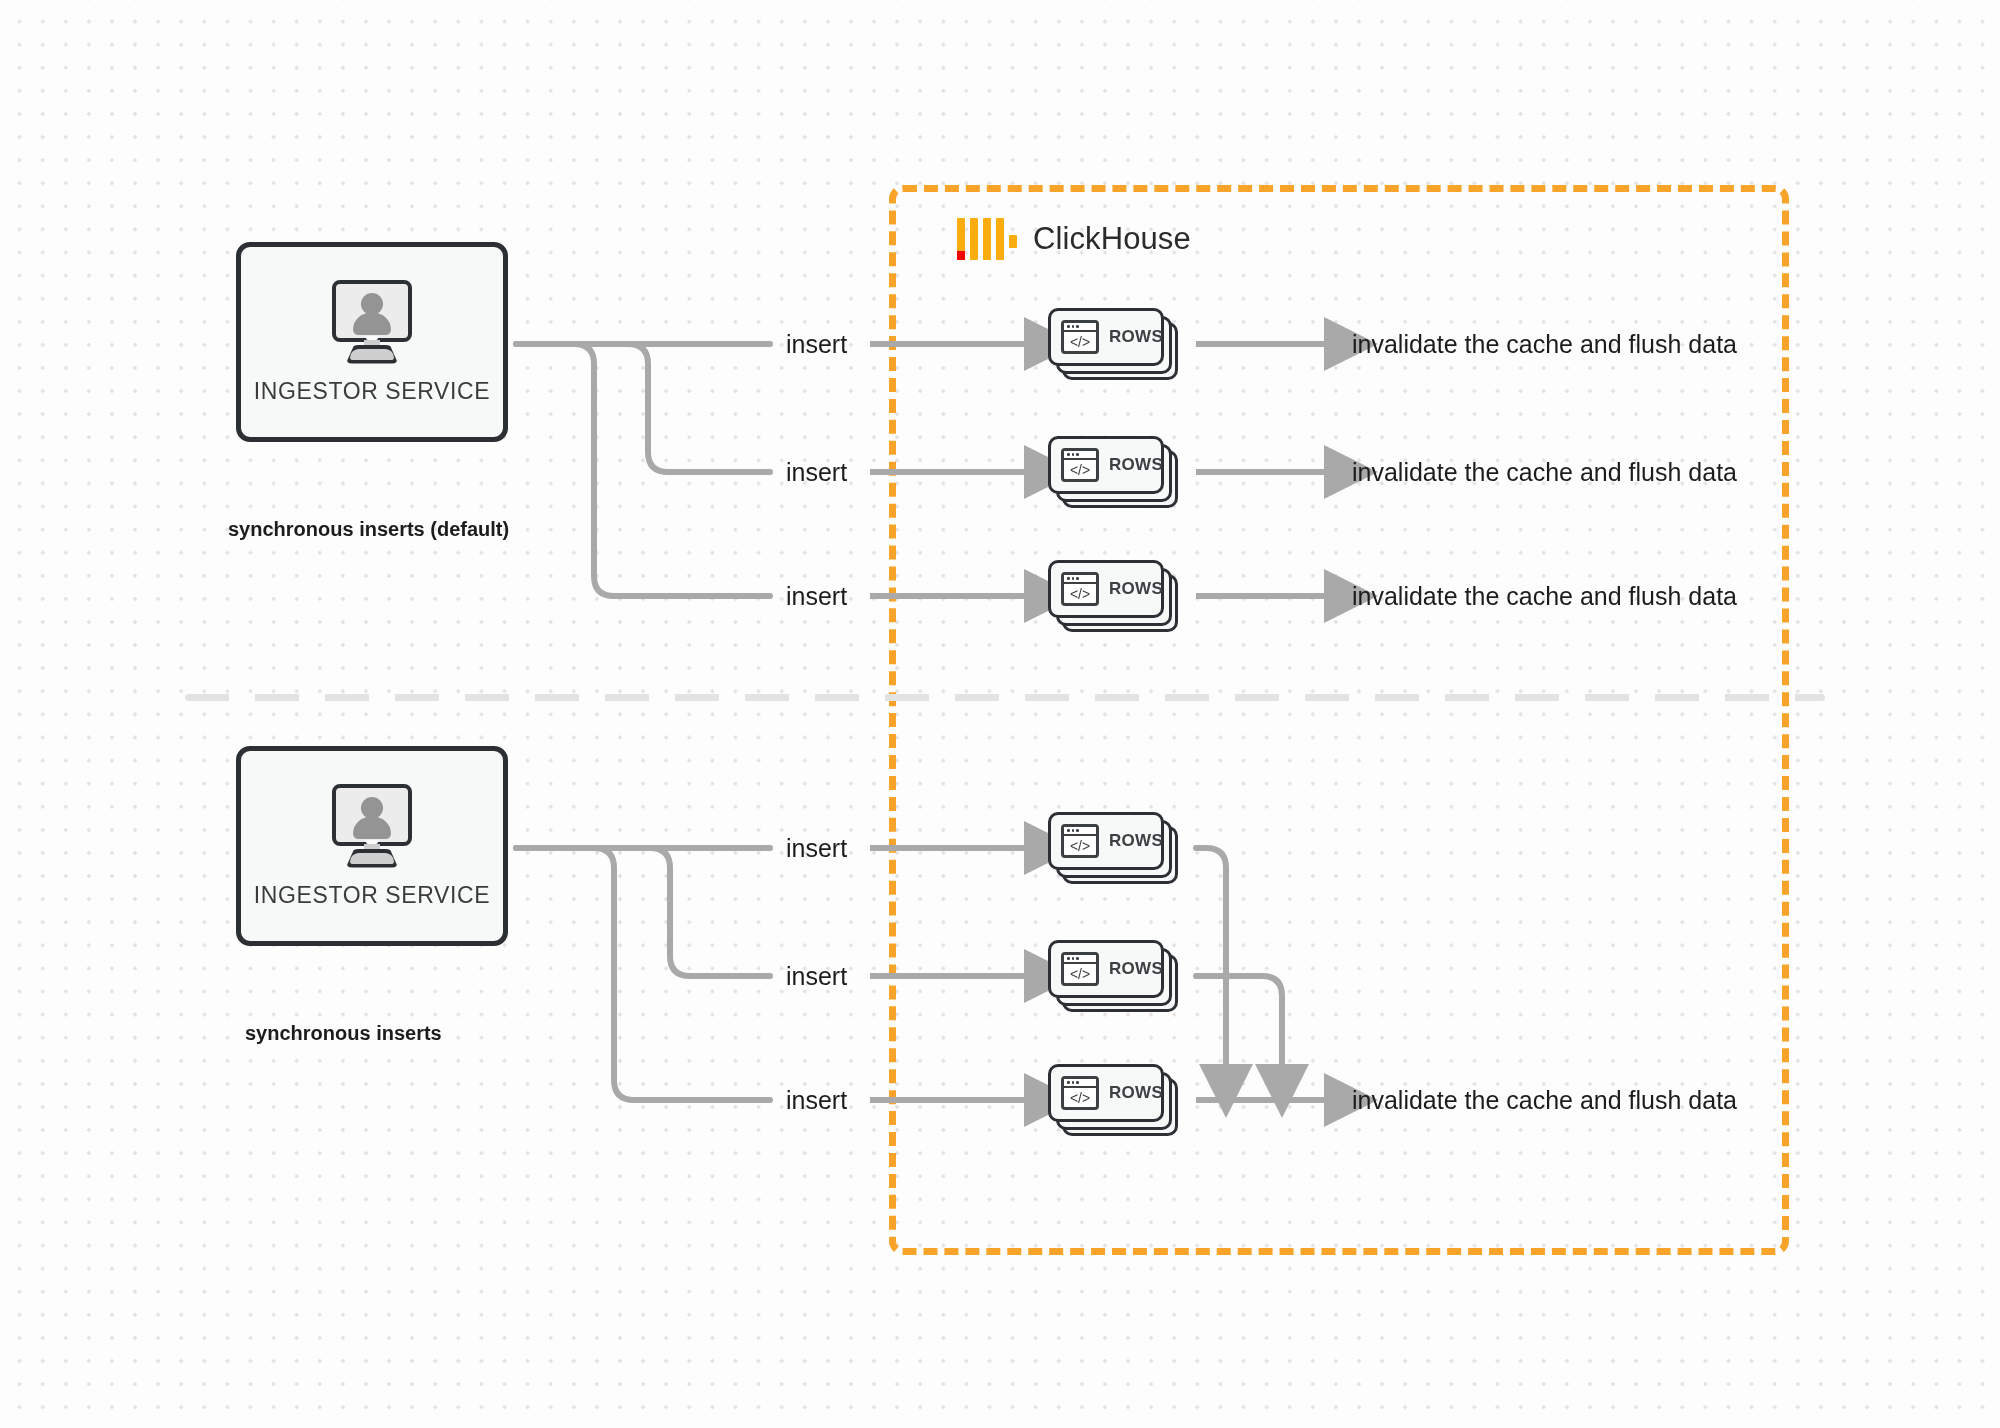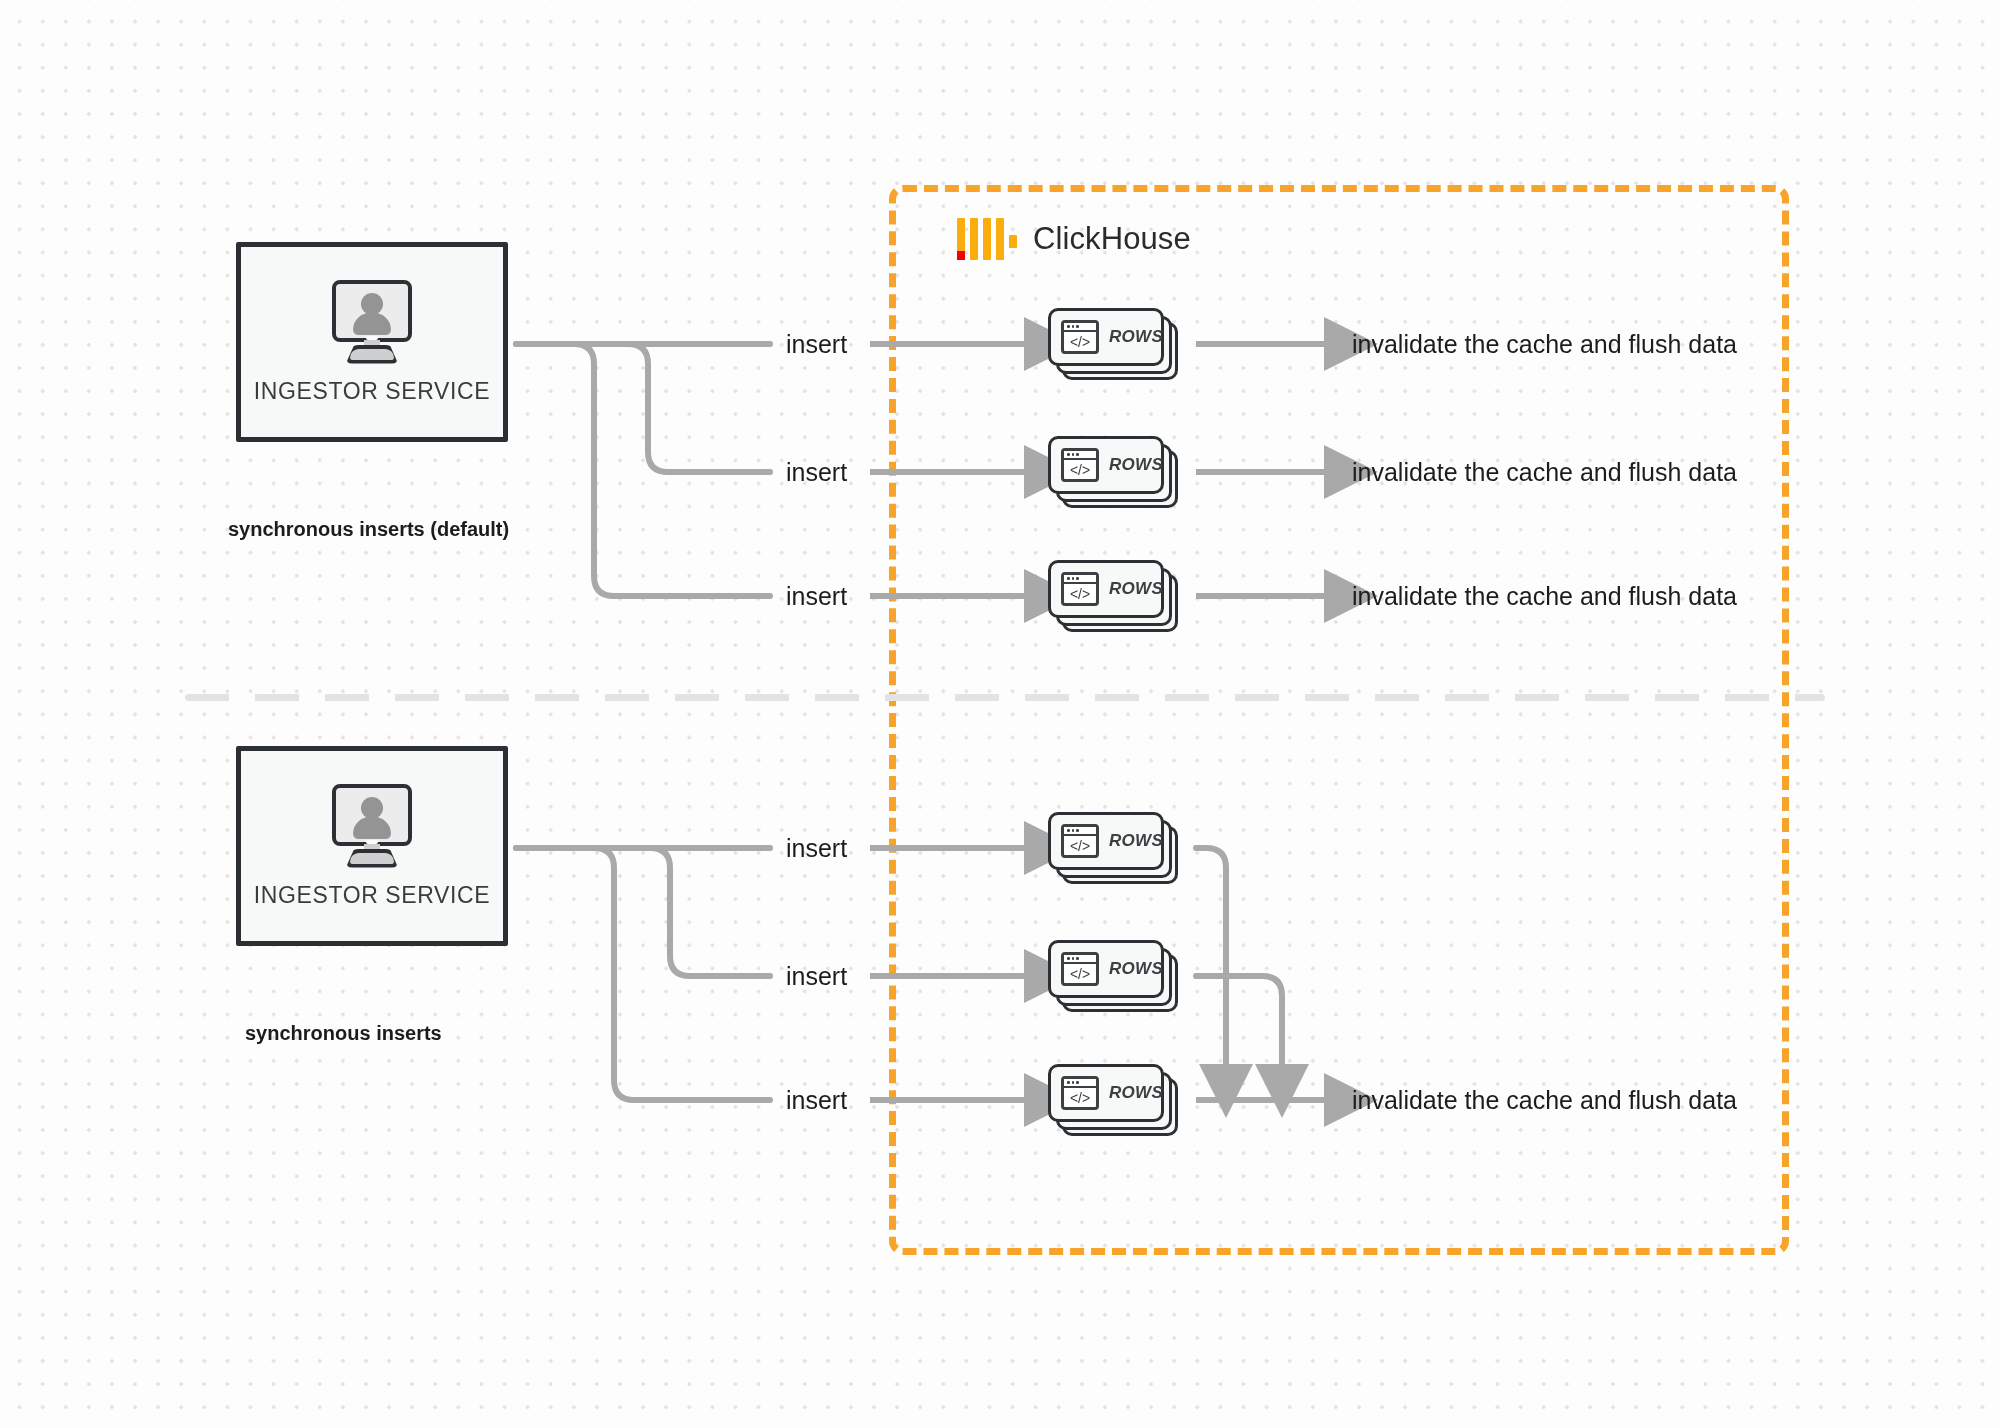--- a/index.html
+++ b/index.html
@@ -100,21 +100,21 @@
     border-radius: 4px;
   }
 
   
   .ingestor {
     position: absolute;
     width: 272px;
     height: 200px;
     background: #f7f9f9;
     border: 5px solid #2c2f33;
-    border-radius: 2px;
+    border-radius: 14px;
     box-sizing: border-box;
     display: flex;
     flex-direction: column;
     align-items: center;
     justify-content: center;
   }
   .monitor {
     position: relative;
     width: 88px;
     height: 84px;
@@ -251,21 +251,20 @@
     width: 100%;
     height: 20px;
     line-height: 20px;
     text-align: center;
     font-size: 14px;
     color: #3c4043;
     font-family: "Liberation Sans", sans-serif;
   }
   .rows-text {
     font-size: 17px;
-    font-style: italic;
     font-weight: bold;
     color: #3c4043;
     letter-spacing: 0.3px;
   }
 
   
   .edge-label {
     position: absolute;
     font-size: 25px;
     color: #1c1c1c;

